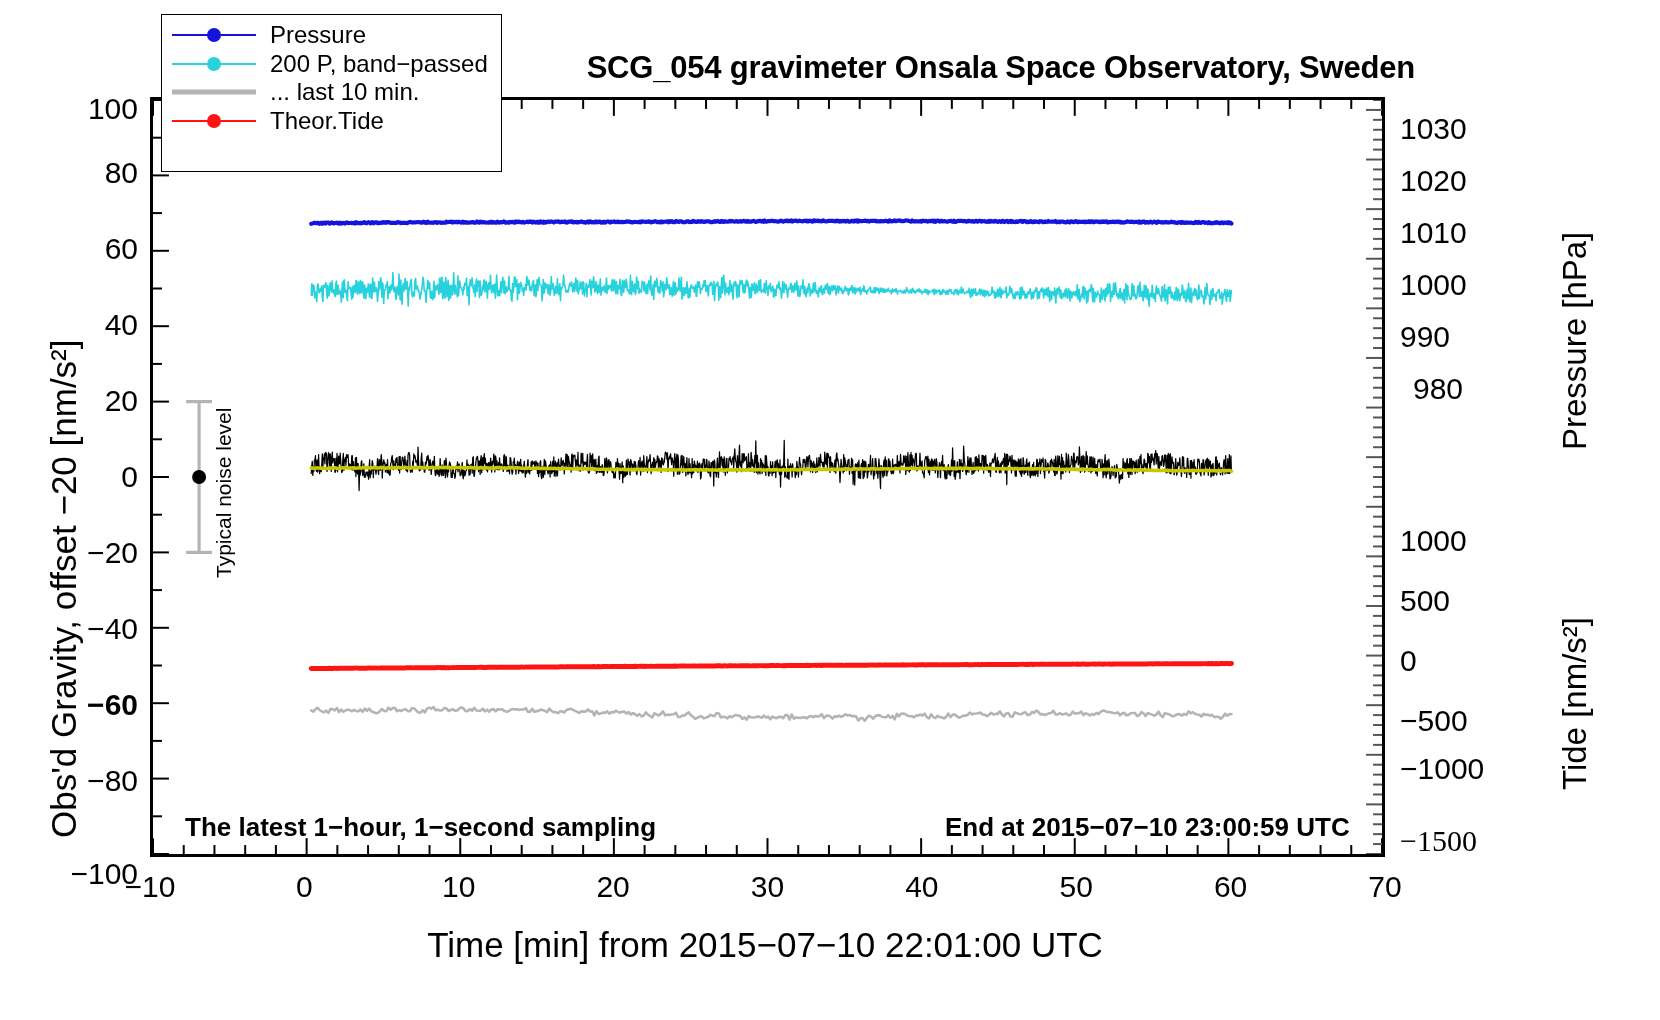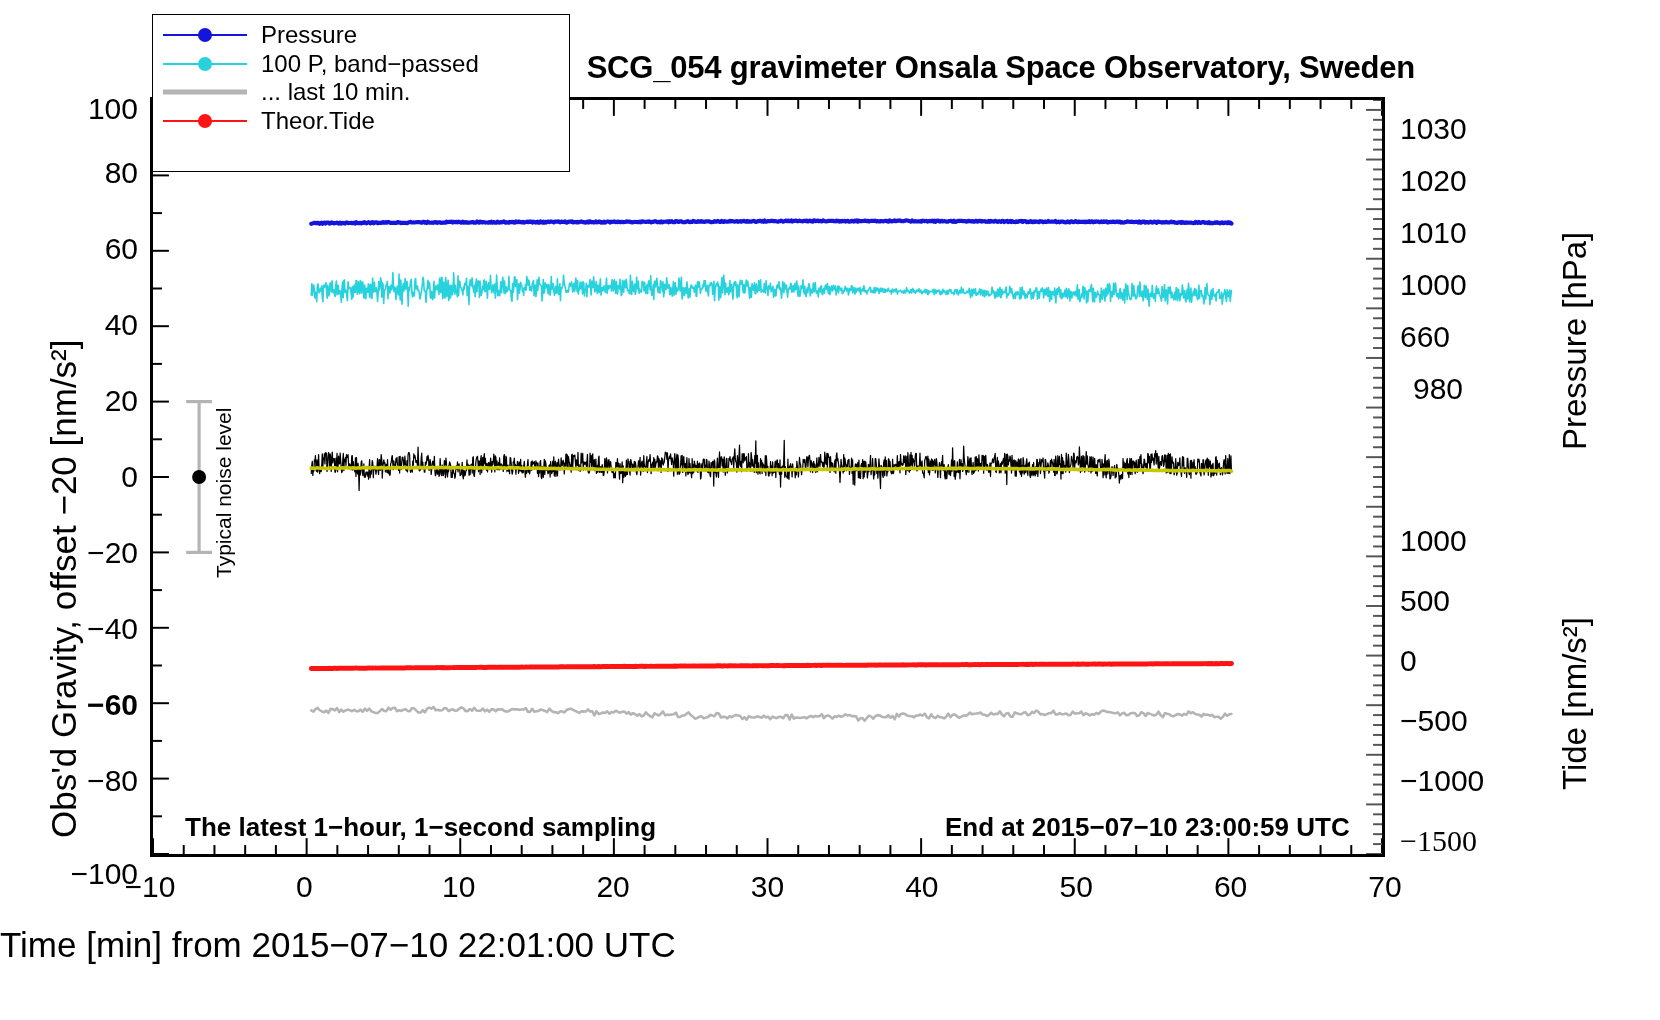--- a/index.html
+++ b/index.html
@@ -21,31 +21,31 @@
   #y-right-press-labels{position:absolute;left:1400px;top:97px;width:120px;height:400px;}
   #y-right-tide-labels{position:absolute;left:1400px;top:497px;width:120px;height:360px;}
   #x-labels{position:absolute;left:150px;top:872px;width:1235px;height:40px;}
 
   
   .rot-title{position:absolute;font-size:34px;white-space:nowrap;
              transform-origin:0 0;}
   #y-axis-title{left:44px;top:838px;transform:rotate(-90deg);font-size:35px;}
   #press-axis-title{left:1556px;top:450px;transform:rotate(-90deg);font-size:33px;}
   #tide-axis-title{left:1556px;top:790px;transform:rotate(-90deg);font-size:33px;}
-  #x-axis-title{position:absolute;left:0;top:925px;width:1530px;text-align:left;
+  #x-axis-title{position:absolute;left:0;top:925px;width:1530px;text-align:center;
                 font-size:35px;}
 
   
   #plot-title{position:absolute;left:455px;top:50px;width:960px;text-align:right;
               font-size:31px;font-weight:bold;font-stretch:condensed;
               font-family:"Liberation Sans Narrow","Liberation Sans",sans-serif;
               letter-spacing:-0.2px;}
 
   
-  #legend{position:absolute;left:152px;top:14px;width:418px;height:158px;
+  #legend{position:absolute;left:161px;top:14px;width:341px;height:158px;
           border:1.6px solid #000;background:#fff;box-sizing:border-box;
           padding:6px 10px 4px 8px;z-index:5;}
   .legend-row{display:flex;align-items:center;height:28.5px;}
   .legend-swatch{width:88px;height:26px;position:relative;flex:0 0 88px;}
   .legend-swatch svg{position:absolute;left:0;top:0;}
   .legend-text{font-size:24px;padding-left:12px;white-space:nowrap;}
 
   
   .plot-note{position:absolute;font-size:26px;font-weight:bold;
              font-family:"Liberation Sans Narrow","Liberation Sans",sans-serif;
@@ -271,21 +271,21 @@
     </span>
     <span class="legend-text">Pressure</span>
   </div>
   <div class="legend-row">
     <span class="legend-swatch">
       <svg width="88" height="26">
           <line x1="2" y1="13" x2="86" y2="13" stroke="#28d2dc" stroke-width="2"></line>
           <circle cx="44" cy="13" r="7" fill="#28d2dc"></circle>
         </svg>
     </span>
-    <span class="legend-text">100 P, band−passed</span>
+    <span class="legend-text">200 P, band−passed</span>
   </div>
   <div class="legend-row">
     <span class="legend-swatch">
       <svg width="88" height="26">
           <line x1="2" y1="13" x2="86" y2="13" stroke="#b4b4b4" stroke-width="5"></line>
         </svg>
     </span>
     <span class="legend-text">... last 10 min.</span>
   </div>
   <div class="legend-row">
@@ -310,29 +310,29 @@
     <div class="tick-label ylab-left" style="top: 532px;">−40</div>
     <div class="tick-label ylab-left" style="top: 608px; font-weight: bold;">−60</div>
     <div class="tick-label ylab-left" style="top: 684px;">−80</div>
     <div class="tick-label ylab-left" style="top: 777px;">−100</div>
   </div>
 <div id="y-right-press-labels">
     <div class="tick-label ylab-right" style="top: 32px;">1030</div>
     <div class="tick-label ylab-right" style="top: 84px;">1020</div>
     <div class="tick-label ylab-right" style="top: 136px;">1010</div>
     <div class="tick-label ylab-right" style="top: 188px;">1000</div>
-    <div class="tick-label ylab-right" style="top: 240px;">660</div>
+    <div class="tick-label ylab-right" style="top: 240px;">990</div>
     <div class="tick-label ylab-right" style="top: 292px; margin-left: 13px;">980</div>
   </div>
 <div id="y-right-tide-labels">
     <div class="tick-label ylab-right" style="top: 44px;">1000</div>
     <div class="tick-label ylab-right" style="top: 104px;">500</div>
     <div class="tick-label ylab-right" style="top: 164px;">0</div>
     <div class="tick-label ylab-right" style="top: 224px;">−500</div>
-    <div class="tick-label ylab-right" style="top: 284px;">−1000</div>
+    <div class="tick-label ylab-right" style="top: 272px;">−1000</div>
     <div class="tick-label ylab-right" style="top: 344px; font-family: Liberation Serif, serif;">−1500</div>
   </div>
 <div id="x-labels">
     <div class="tick-label xlab" style="left: 0px;">−10</div>
     <div class="tick-label xlab" style="left: 154.375px;">0</div>
     <div class="tick-label xlab" style="left: 308.75px;">10</div>
     <div class="tick-label xlab" style="left: 463.125px;">20</div>
     <div class="tick-label xlab" style="left: 617.5px;">30</div>
     <div class="tick-label xlab" style="left: 771.875px;">40</div>
     <div class="tick-label xlab" style="left: 926.25px;">50</div>

